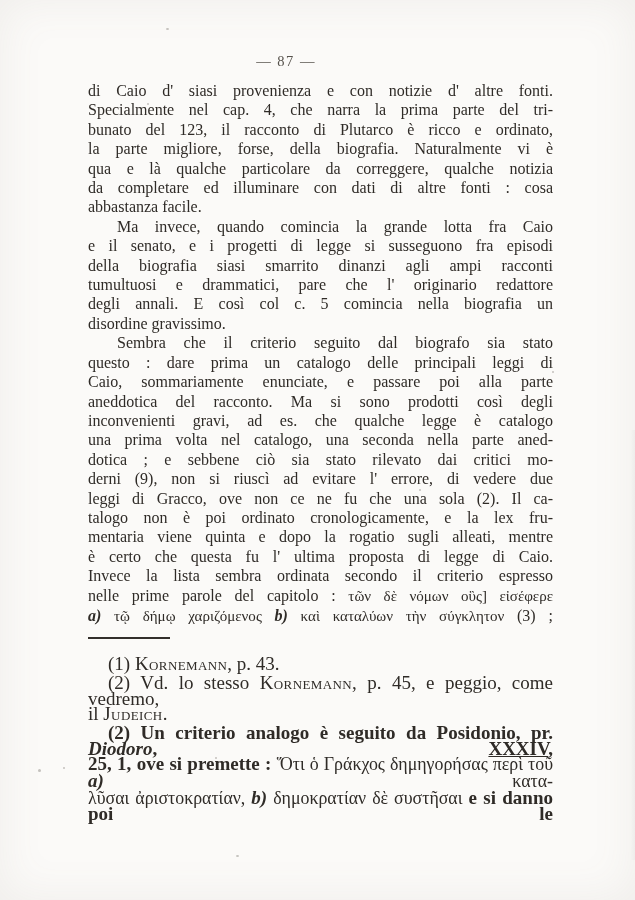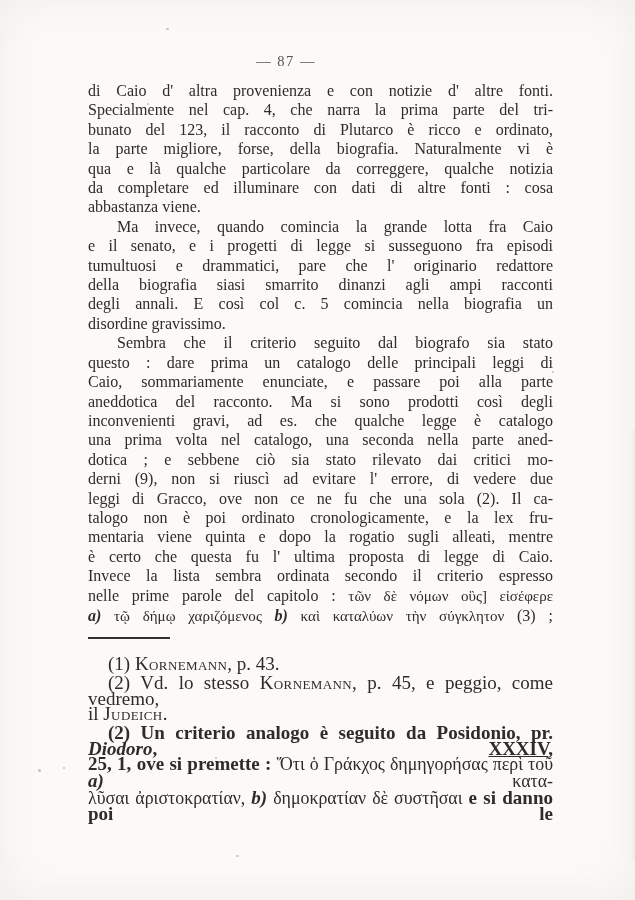--- a/index.html
+++ b/index.html
@@ -56,31 +56,31 @@
     opacity:.9;pointer-events:none;
   }
 </style>
 </head>
 <body>
 
 <div class="page">
   <div id="page-header">— 87 —</div>
 
   <div id="body-text">
-      <div class="line just"><span>di Caio d' altra provenienza e con notizie d' altre fonti.</span></div>
+      <div class="line just"><span>di Caio d' siasi provenienza e con notizie d' altre fonti.</span></div>
       <div class="line just"><span>Specialmente nel cap. 4, che narra la prima parte del tri-</span></div>
       <div class="line just"><span>bunato del 123, il racconto di Plutarco è ricco e ordinato,</span></div>
       <div class="line just"><span>la parte migliore, forse, della biografia. Naturalmente vi è</span></div>
       <div class="line just"><span>qua e là qualche particolare da correggere, qualche notizia</span></div>
       <div class="line just"><span>da completare ed illuminare con dati di altre fonti : cosa</span></div>
-      <div class="line"><span>abbastanza viene.</span></div>
+      <div class="line"><span>abbastanza facile.</span></div>
       <div class="line just ind"><span>Ma invece, quando comincia la grande lotta fra Caio</span></div>
       <div class="line just"><span>e il senato, e i progetti di legge si susseguono fra episodi</span></div>
+      <div class="line just"><span>della biografia siasi smarrito dinanzi agli ampi racconti</span></div>
       <div class="line just"><span>tumultuosi e drammatici, pare che l' originario redattore</span></div>
-      <div class="line just"><span>della biografia siasi smarrito dinanzi agli ampi racconti</span></div>
       <div class="line just"><span>degli annali. E così col c. 5 comincia nella biografia un</span></div>
       <div class="line"><span>disordine gravissimo.</span></div>
       <div class="line just ind"><span>Sembra che il criterio seguito dal biografo sia stato</span></div>
       <div class="line just"><span>questo : dare prima un catalogo delle principali leggi di</span></div>
       <div class="line just"><span>Caio, sommariamente enunciate, e passare poi alla parte</span></div>
       <div class="line just"><span>aneddotica del racconto. Ma si sono prodotti così degli</span></div>
       <div class="line just"><span>inconvenienti gravi, ad es. che qualche legge è catalogo</span></div>
       <div class="line just"><span>una prima volta nel catalogo, una seconda nella parte aned-</span></div>
       <div class="line just"><span>dotica ; e sebbene ciò sia stato rilevato dai critici mo-</span></div>
       <div class="line just"><span>derni (9), non si riuscì ad evitare l' errore, di vedere due</span></div>

